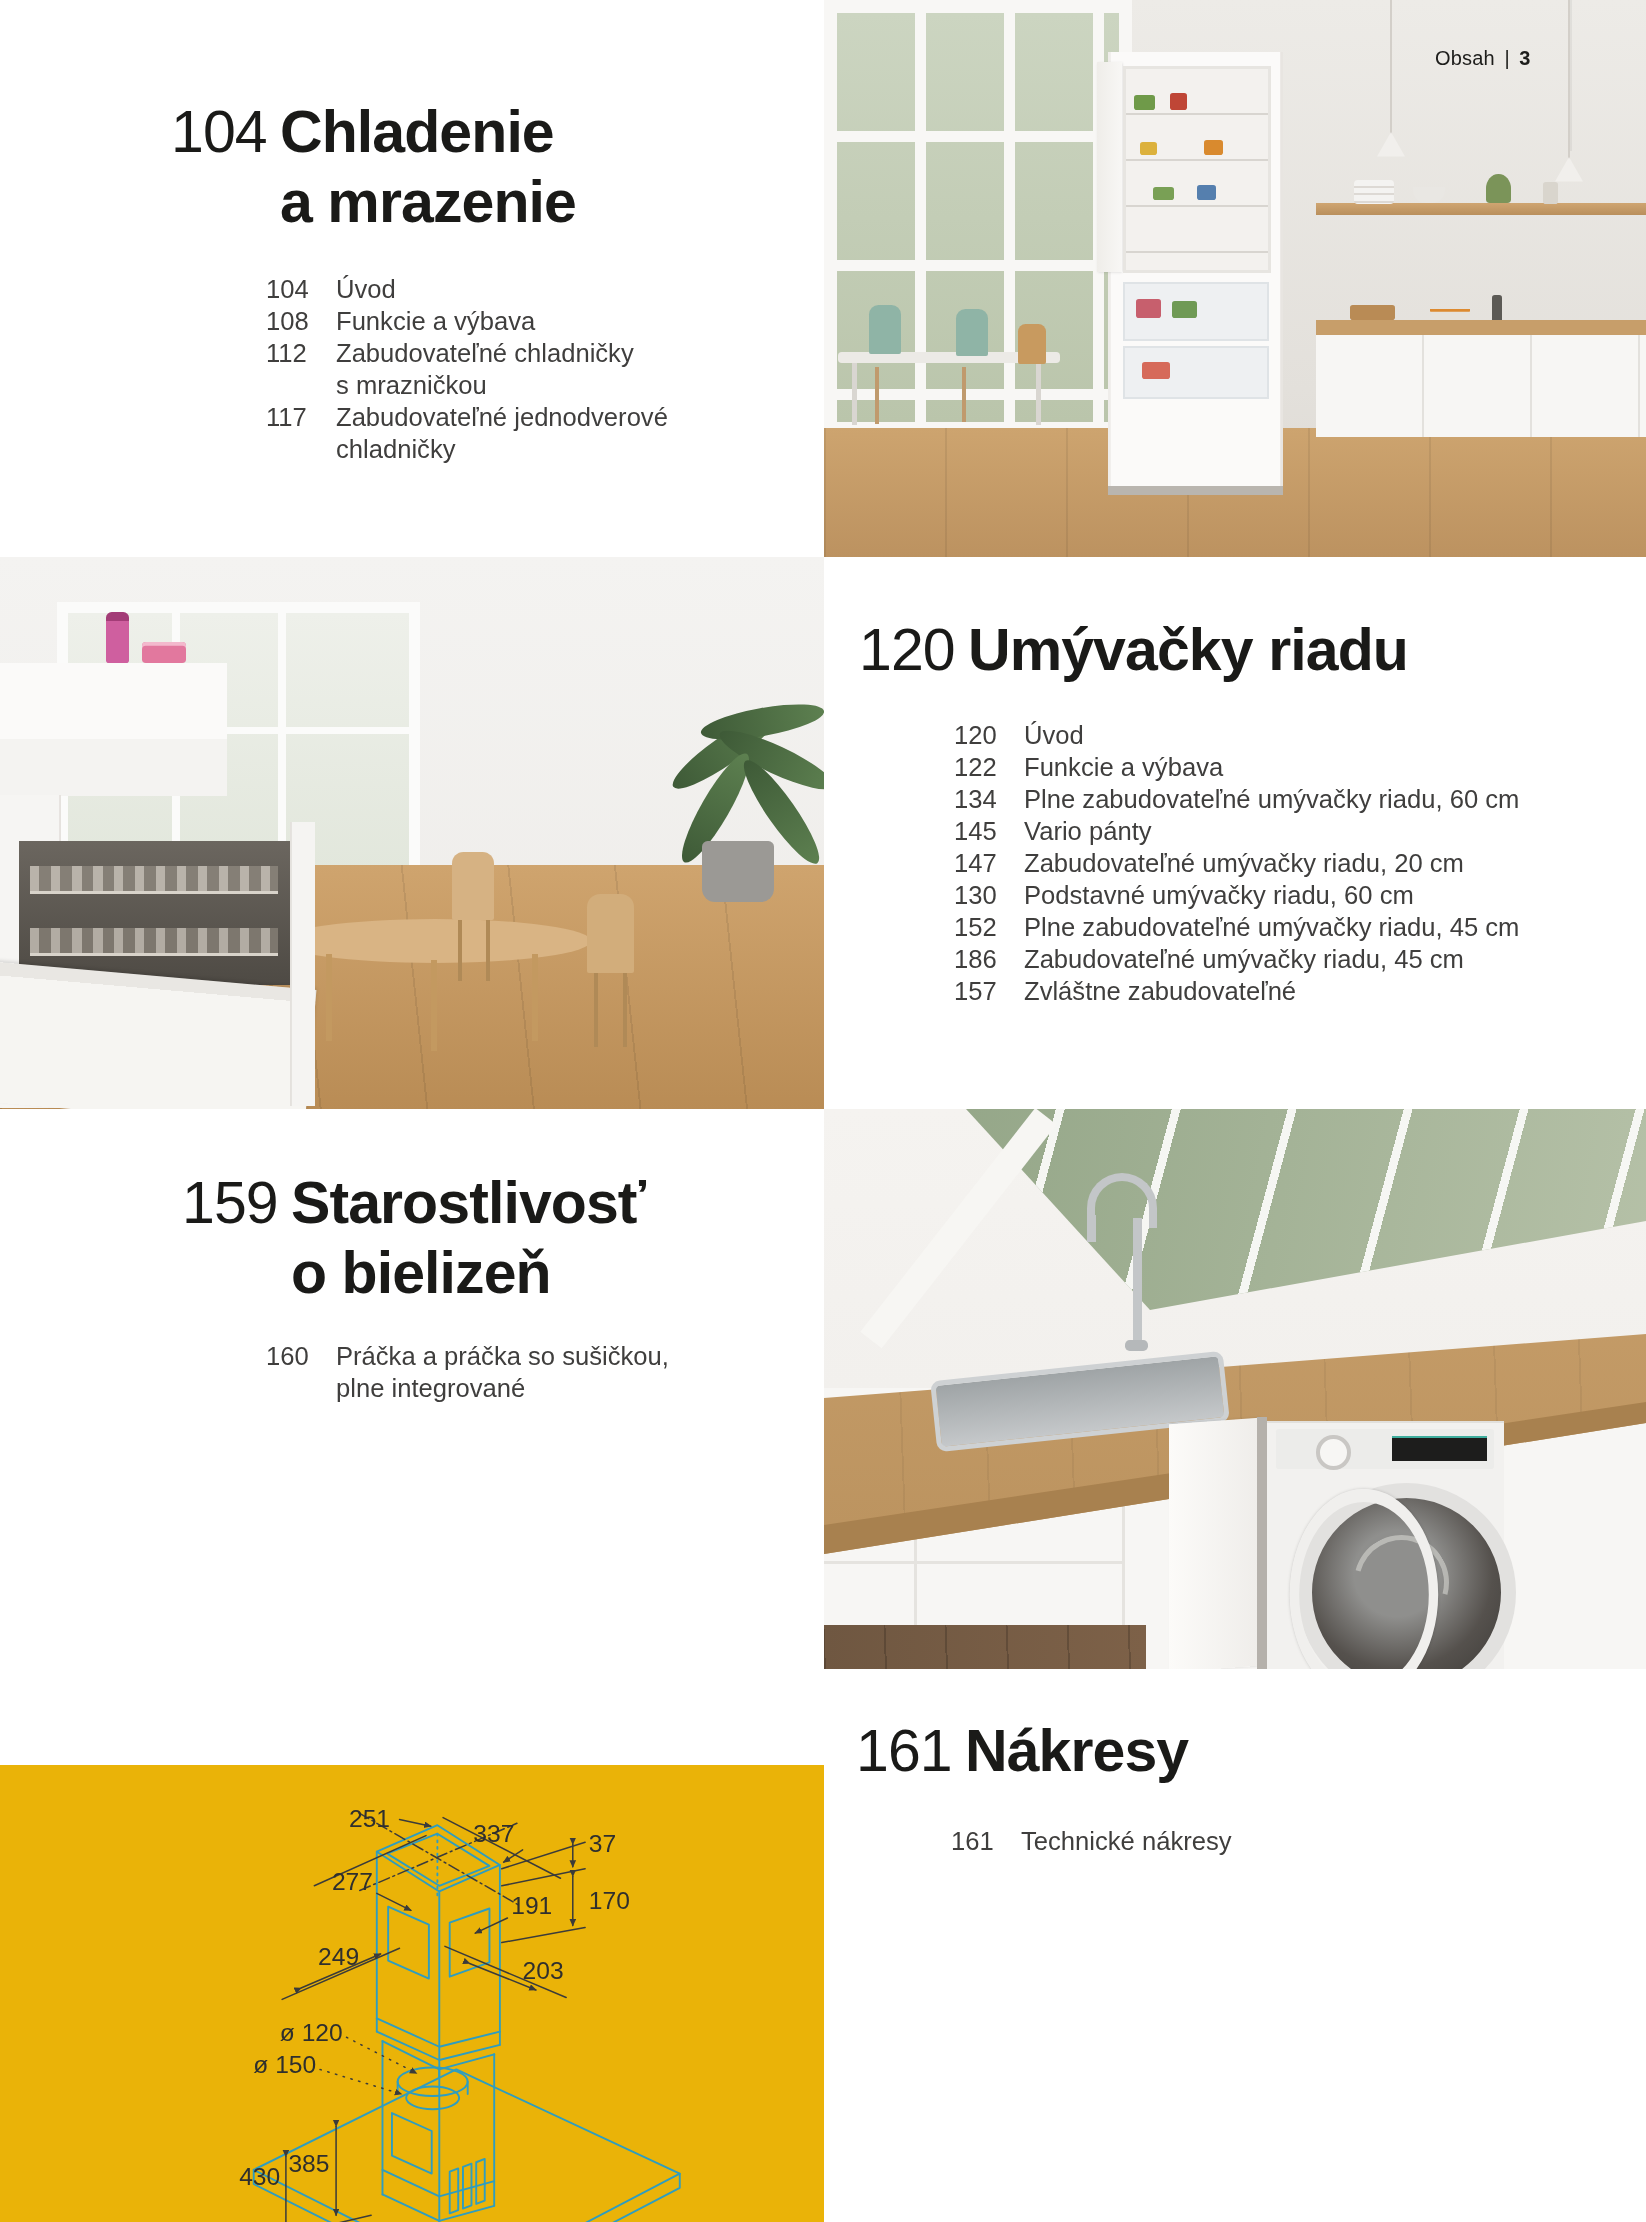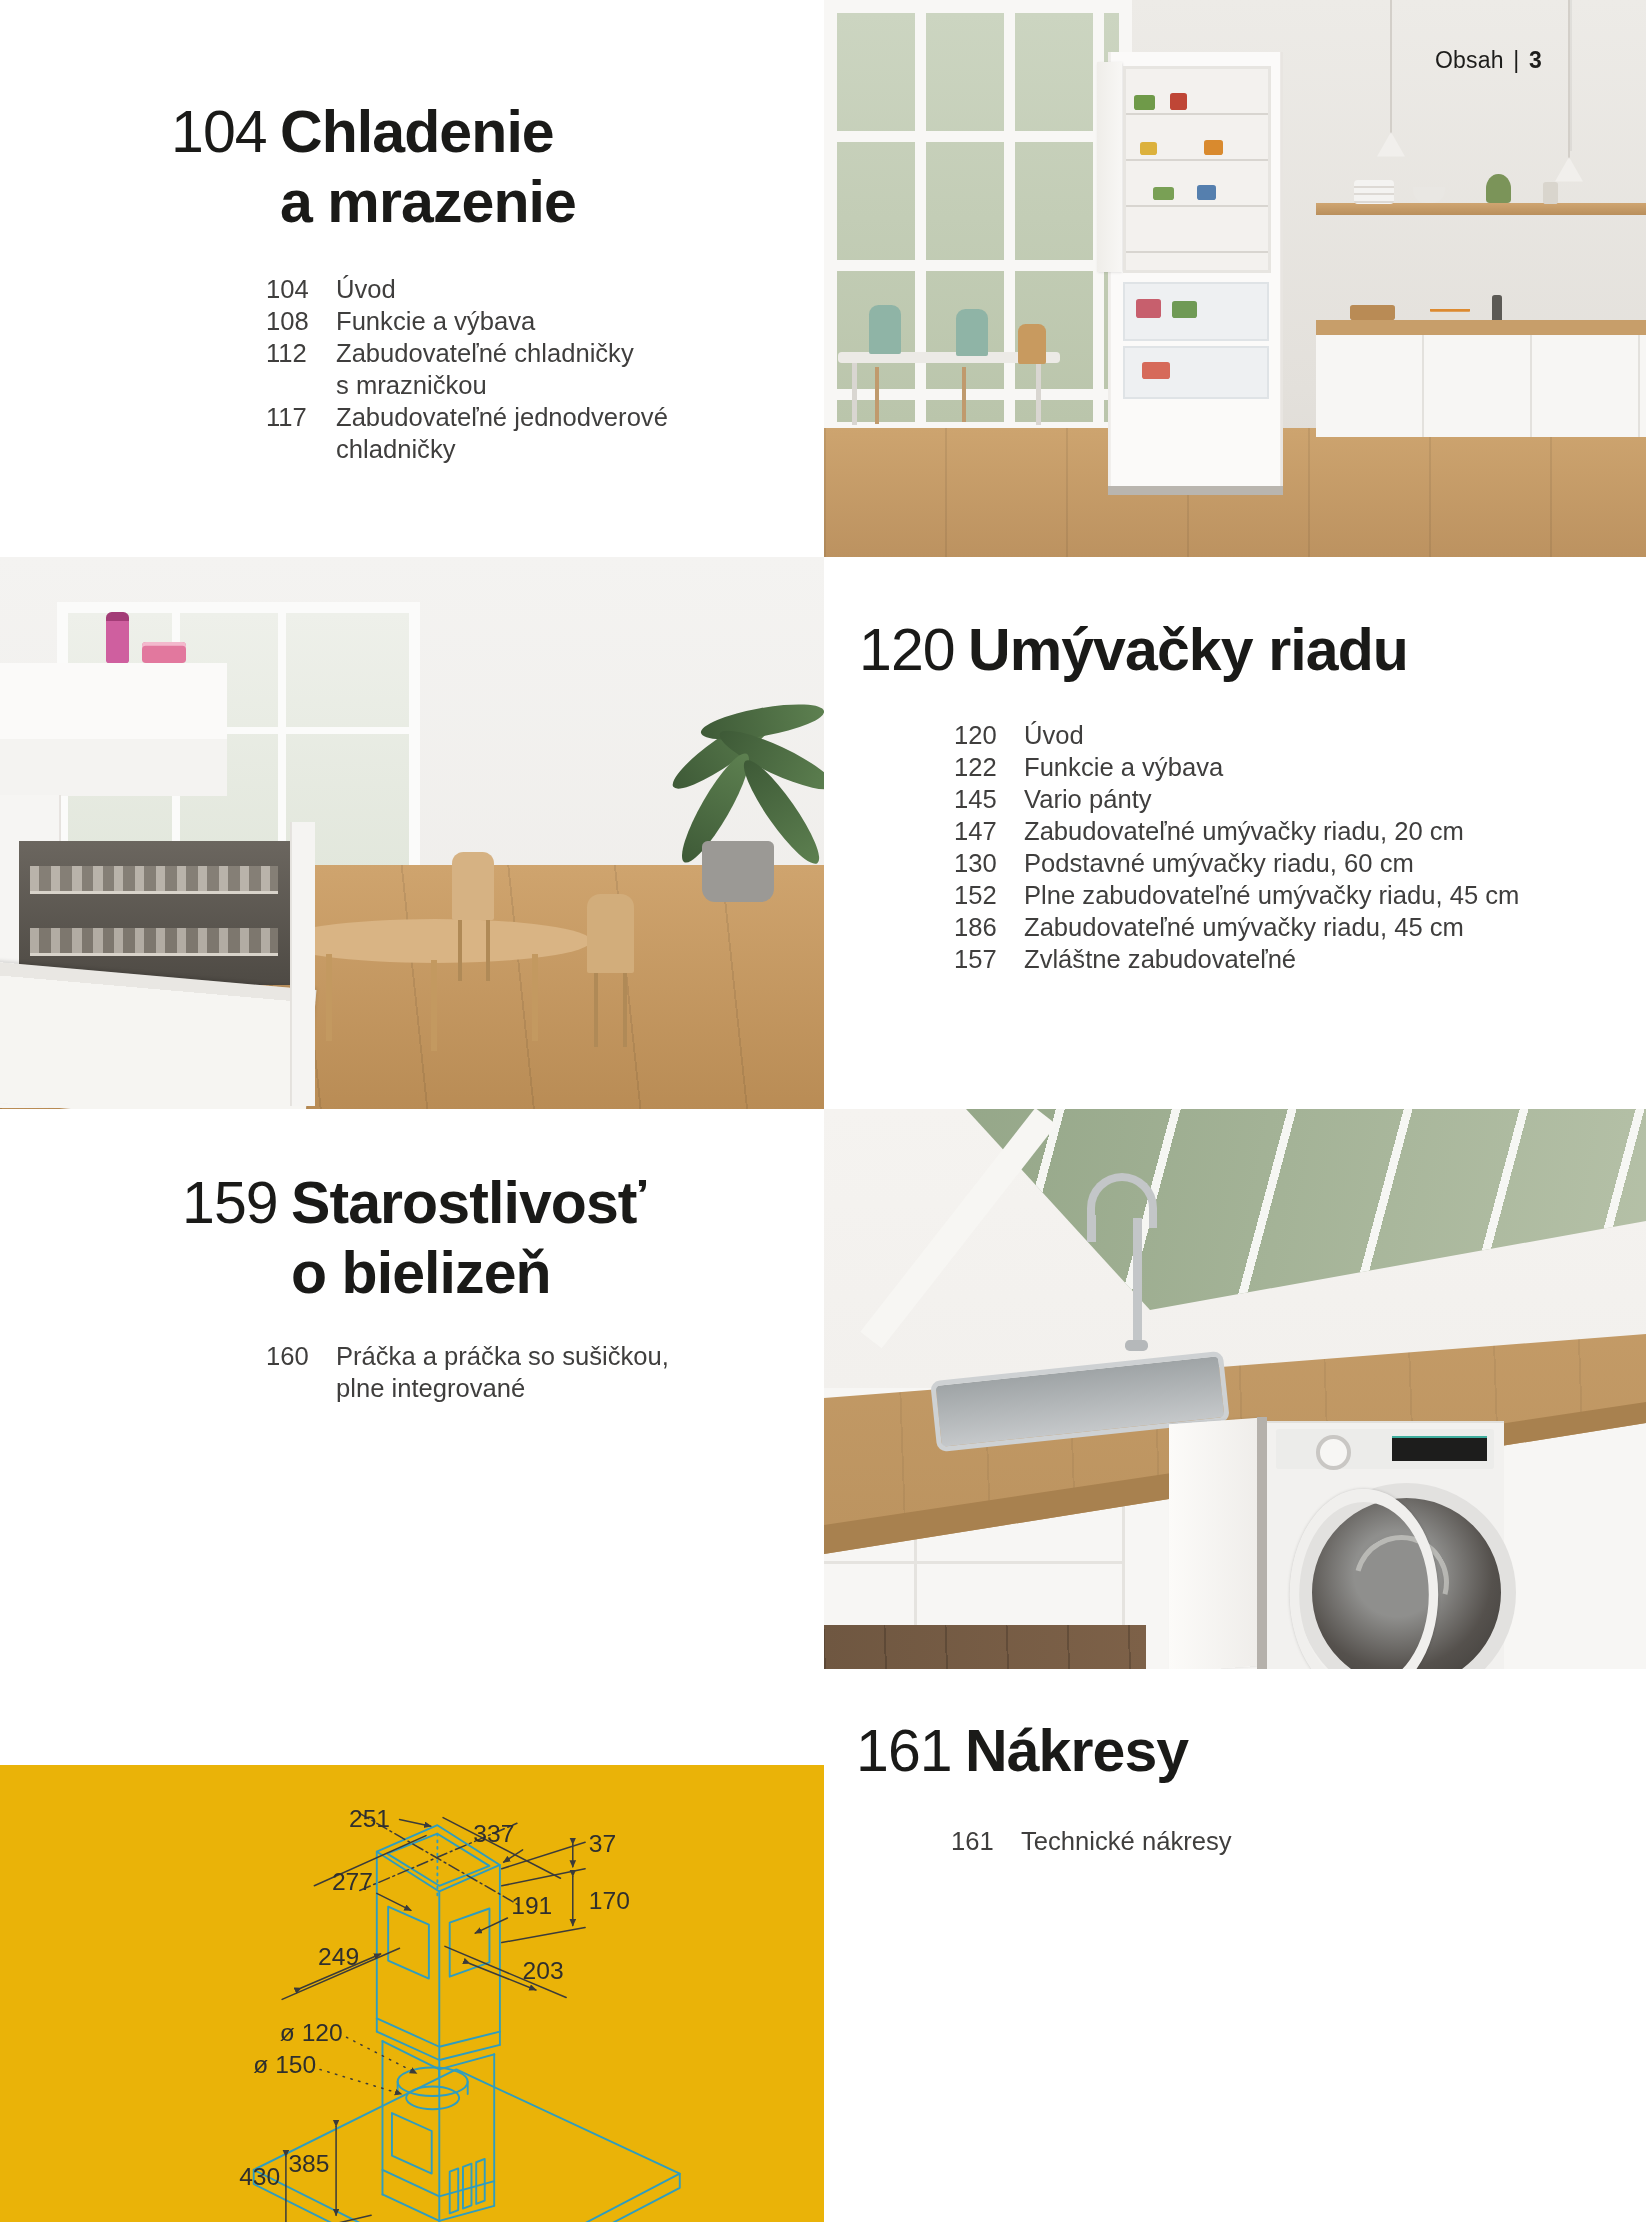--- a/index.html
+++ b/index.html
@@ -1,20 +1,20 @@
 <!DOCTYPE html>
 <html style="font-size:15px"><head>
 <meta charset="utf-8">
 <style>
   html,body{margin:0;padding:0;background:#ffffff;}
   .page{position:relative;width:1647px;height:2223px;background:#ffffff;overflow:hidden;
         font-family:"Liberation Sans",sans-serif;color:#1d1d1b;}
   .abs{position:absolute;}
   
-  .hdr{position:absolute;left:1435px;top:47px;font-size:23px;color:#1d1d1b;z-index:5;letter-spacing:0.2px;}
+  .hdr{position:absolute;left:1435px;top:47px;font-size:20px;color:#1d1d1b;z-index:5;letter-spacing:0.2px;}
   .hdr .sep{margin:0 9.5px;font-weight:400;color:#1d1d1b;}
   .hdr .pg{font-weight:700;}
   
   .sec-head{position:absolute;display:flex;gap:13.2px;font-size:59px;line-height:70px;letter-spacing:-0.9px;color:#1a1a18;}
   .sec-num{font-weight:400;}
   .sec-title{font-weight:700;white-space:pre-line;}
   
   .toc{position:absolute;font-size:25.6px;line-height:32px;color:#3f3e3d;}
   .toc-row{display:flex;}
   .toc-num{flex:0 0 70px;}
@@ -155,20 +155,24 @@
     <span class="sec-title">Umývačky riadu</span>
   </div>
   <div class="toc" style="left:954px;top:719px;width:681px;">
     <div class="toc-row">
         <span class="toc-num">120</span>
         <span class="toc-label">Úvod</span>
       </div>
     <div class="toc-row">
         <span class="toc-num">122</span>
         <span class="toc-label">Funkcie a výbava</span>
+      </div>
+    <div class="toc-row">
+        <span class="toc-num">134</span>
+        <span class="toc-label">Plne zabudovateľné umývačky riadu, 60 cm</span>
       </div>
     <div class="toc-row">
         <span class="toc-num">145</span>
         <span class="toc-label">Vario pánty</span>
       </div>
     <div class="toc-row">
         <span class="toc-num">147</span>
         <span class="toc-label">Zabudovateľné umývačky riadu, 20 cm</span>
       </div>
     <div class="toc-row">

